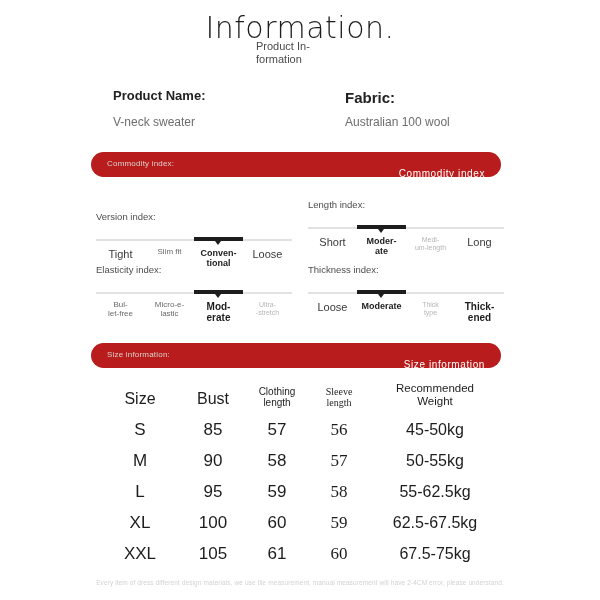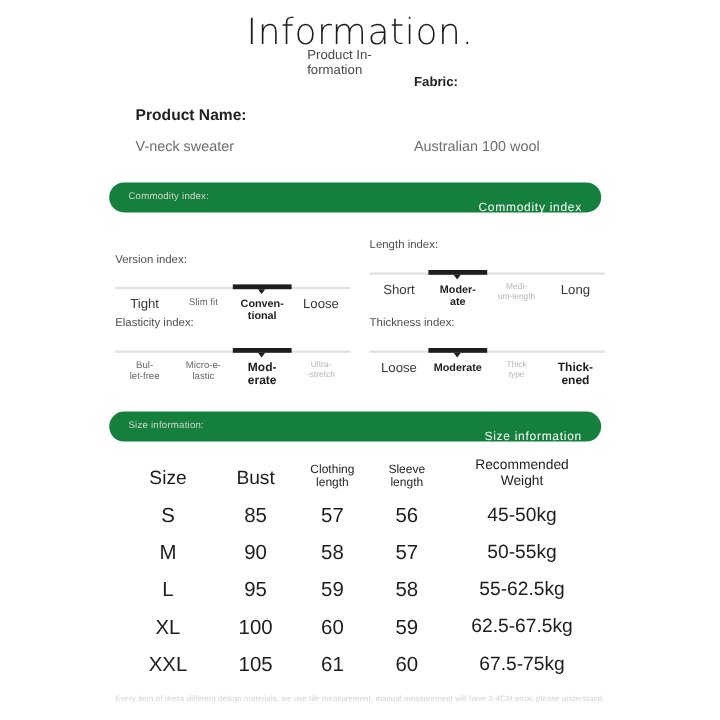--- a/index.html
+++ b/index.html
@@ -29,27 +29,27 @@
 
   
   .field-label{
     position:absolute;font-size:13px;font-weight:bold;color:#222;
   }
   .field-value{
     position:absolute;font-size:12px;color:#6d6d6d;
   }
   #pn-label{left:113px;top:88px;}
   #pn-value{left:113px;top:115px;}
-  #fb-label{left:345px;top:63px;font-size:11px;}
+  #fb-label{left:345px;top:89px;font-size:15px;}
   #fb-value{left:345px;top:115px;}
 
   
   .section-bar{
     position:absolute;left:91px;width:410px;height:25px;
-    background:#15803d;border-radius:12.5px;
+    background:#b91c1c;border-radius:12.5px;
     color:#fff;
   }
   .section-bar .left{
     position:absolute;left:16px;top:7px;
     font-size:8px;color:#d8d5d0;letter-spacing:.2px;
   }
   .section-bar .right{
     position:absolute;right:16px;top:16px;
     font-size:10px;font-weight:normal;letter-spacing:.6px;color:#ffffff;
   }
@@ -99,21 +99,21 @@
   .size-table{
     position:absolute;left:100px;top:378px;width:400px;
   }
   .trow{display:flex;align-items:flex-end;}
   .thead{height:30px;}
   .tbody-row{height:31px;}
   .cell{line-height:1.12;text-align:center;}
   .c-size{width:80px;}
   .c-bust{width:66px;}
   .c-cloth{width:62px;}
-  .c-sleeve{width:62px;}
+  .c-sleeve{width:62px;font-family:Liberation Serif, serif;}
   .c-weight{width:130px;}
   .thead .cell{font-size:13px;color:#1d1d1d;}
   .thead .c-size,.thead .c-bust{font-size:16px;}
   .thead .c-cloth,.thead .c-sleeve{font-size:10px;}
   .thead .c-weight{font-size:11.5px;}
   .tbody-row .cell{font-size:17px;color:#1d1d1d;font-weight:400;}
   .tbody-row .c-weight{font-size:16px;}
 
   
   .footer{

